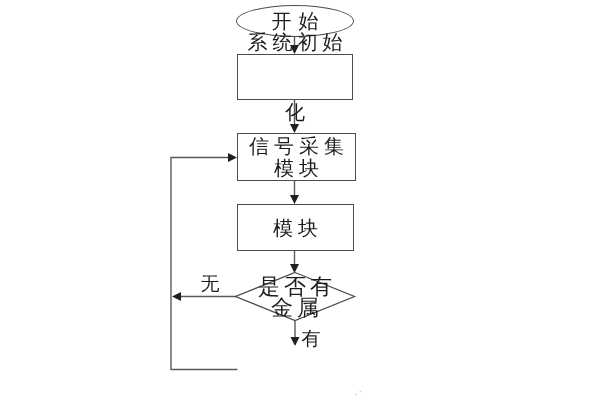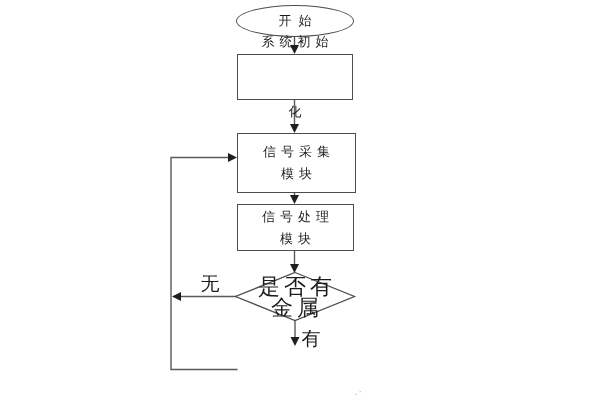--- a/index.html
+++ b/index.html
@@ -11,21 +11,21 @@
     font-family:"Liberation Serif","DejaVu Serif",serif;
   }
   #wires{position:absolute;left:0;top:0;z-index:1;}
   .node{
     position:absolute;z-index:2;
     box-sizing:border-box;
     background:#ffffff;
     border:1.4px solid #4d4d4d;
     display:flex;flex-direction:column;
     align-items:center;justify-content:center;
-    font-size:13px;line-height:22px;
+    font-size:20px;line-height:22px;
     color:#1c1c1c;text-align:center;
   }
   .node span{display:block;white-space:nowrap;letter-spacing:5px;margin-right:-5px;}
   .terminator{border-radius:50%/50%;}
   .terminator span{letter-spacing:7px;margin-right:-7px;}
   .decision-text{
     position:absolute;z-index:2;
     display:flex;flex-direction:column;
     align-items:center;justify-content:center;
     font-size:22px;line-height:21px;
@@ -75,27 +75,26 @@
 
   <div class="node terminator" style="left:236px;top:5px;width:118px;height:32px;">
     <span>开始</span>
   </div>
 
   <div class="node" style="left:237px;top:54px;width:116px;height:46px;gap:48px;">
     <span>系统初始</span>
     <span>化</span>
   </div>
 
-  <div class="node" style="left:237px;top:133px;width:119px;height:60px;">
+  <div class="node" style="left:237px;top:133px;width:119px;height:48px;">
     <span>信号采集</span>
     <span>模块</span>
   </div>
 
   <div class="node" style="left:237px;top:204px;width:117px;height:47px;">
-    <span>信号处理</span>
     <span>模块</span>
   </div>
 
   <div class="decision-text" style="left:237px;top:275px;width:116px;height:43px;">
     <span>是否有</span>
     <span>金属</span>
   </div>
 
 
   <div class="branch-label" style="left:188px;top:271px;width:44px;">无</div>

